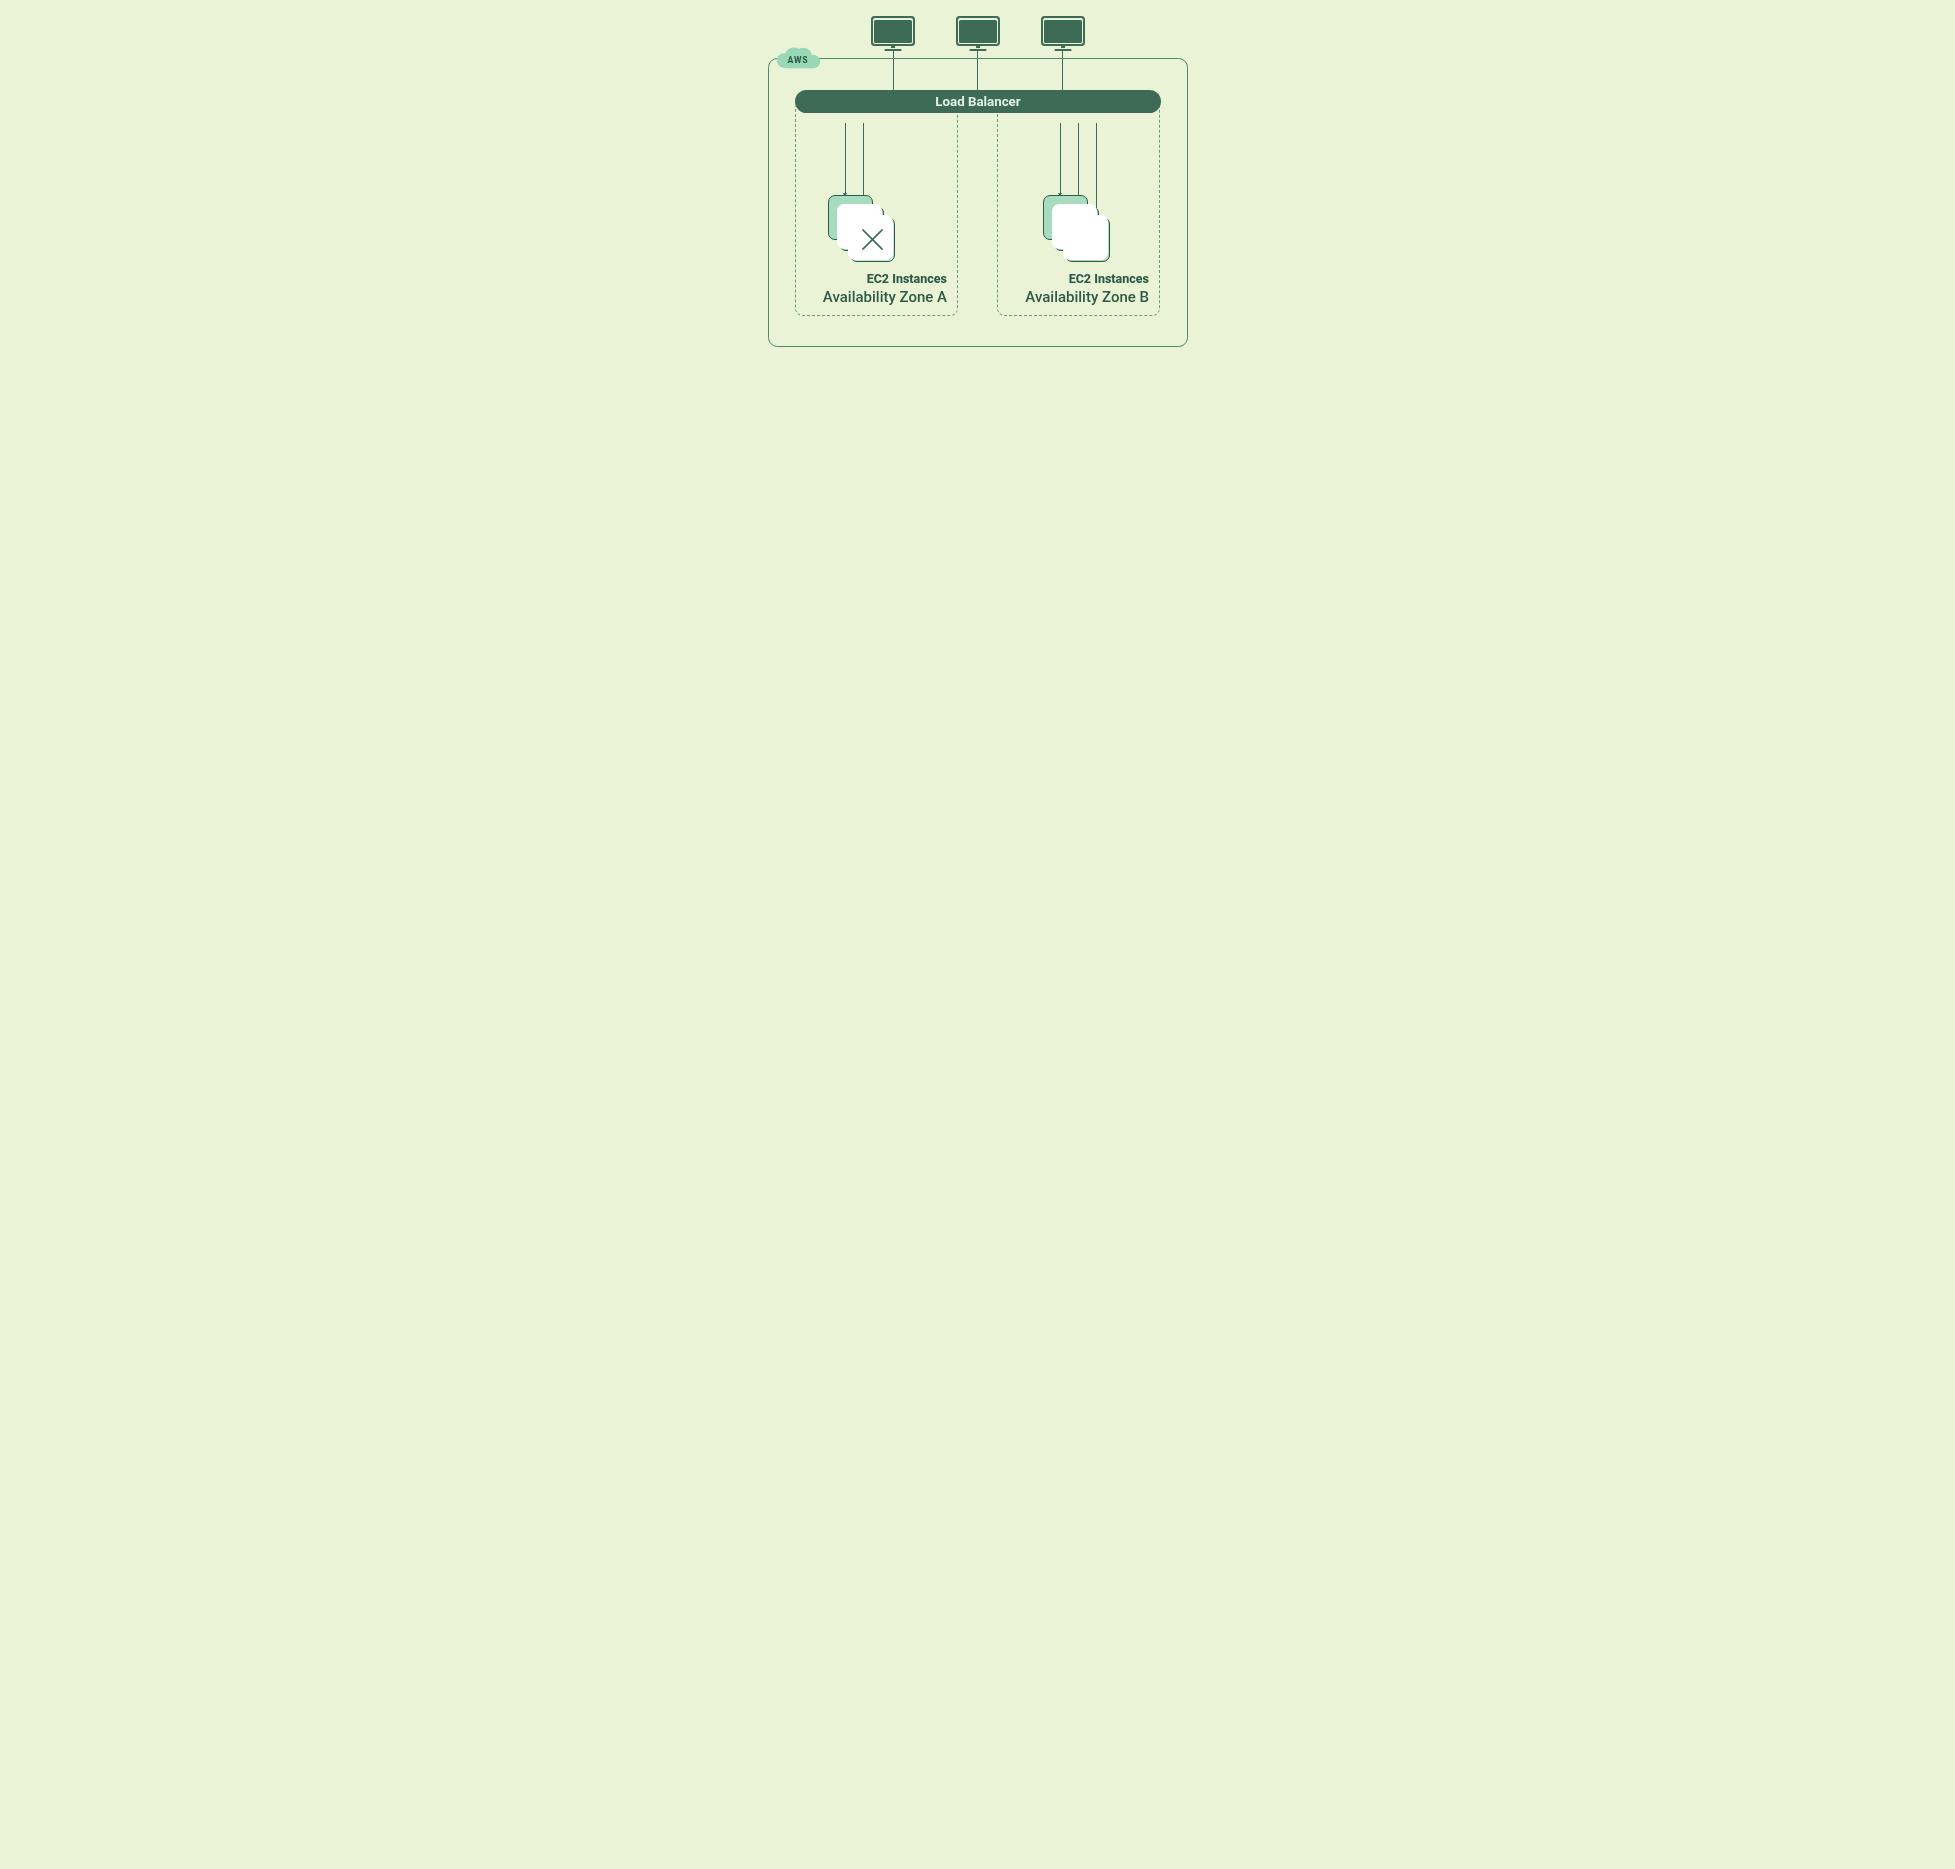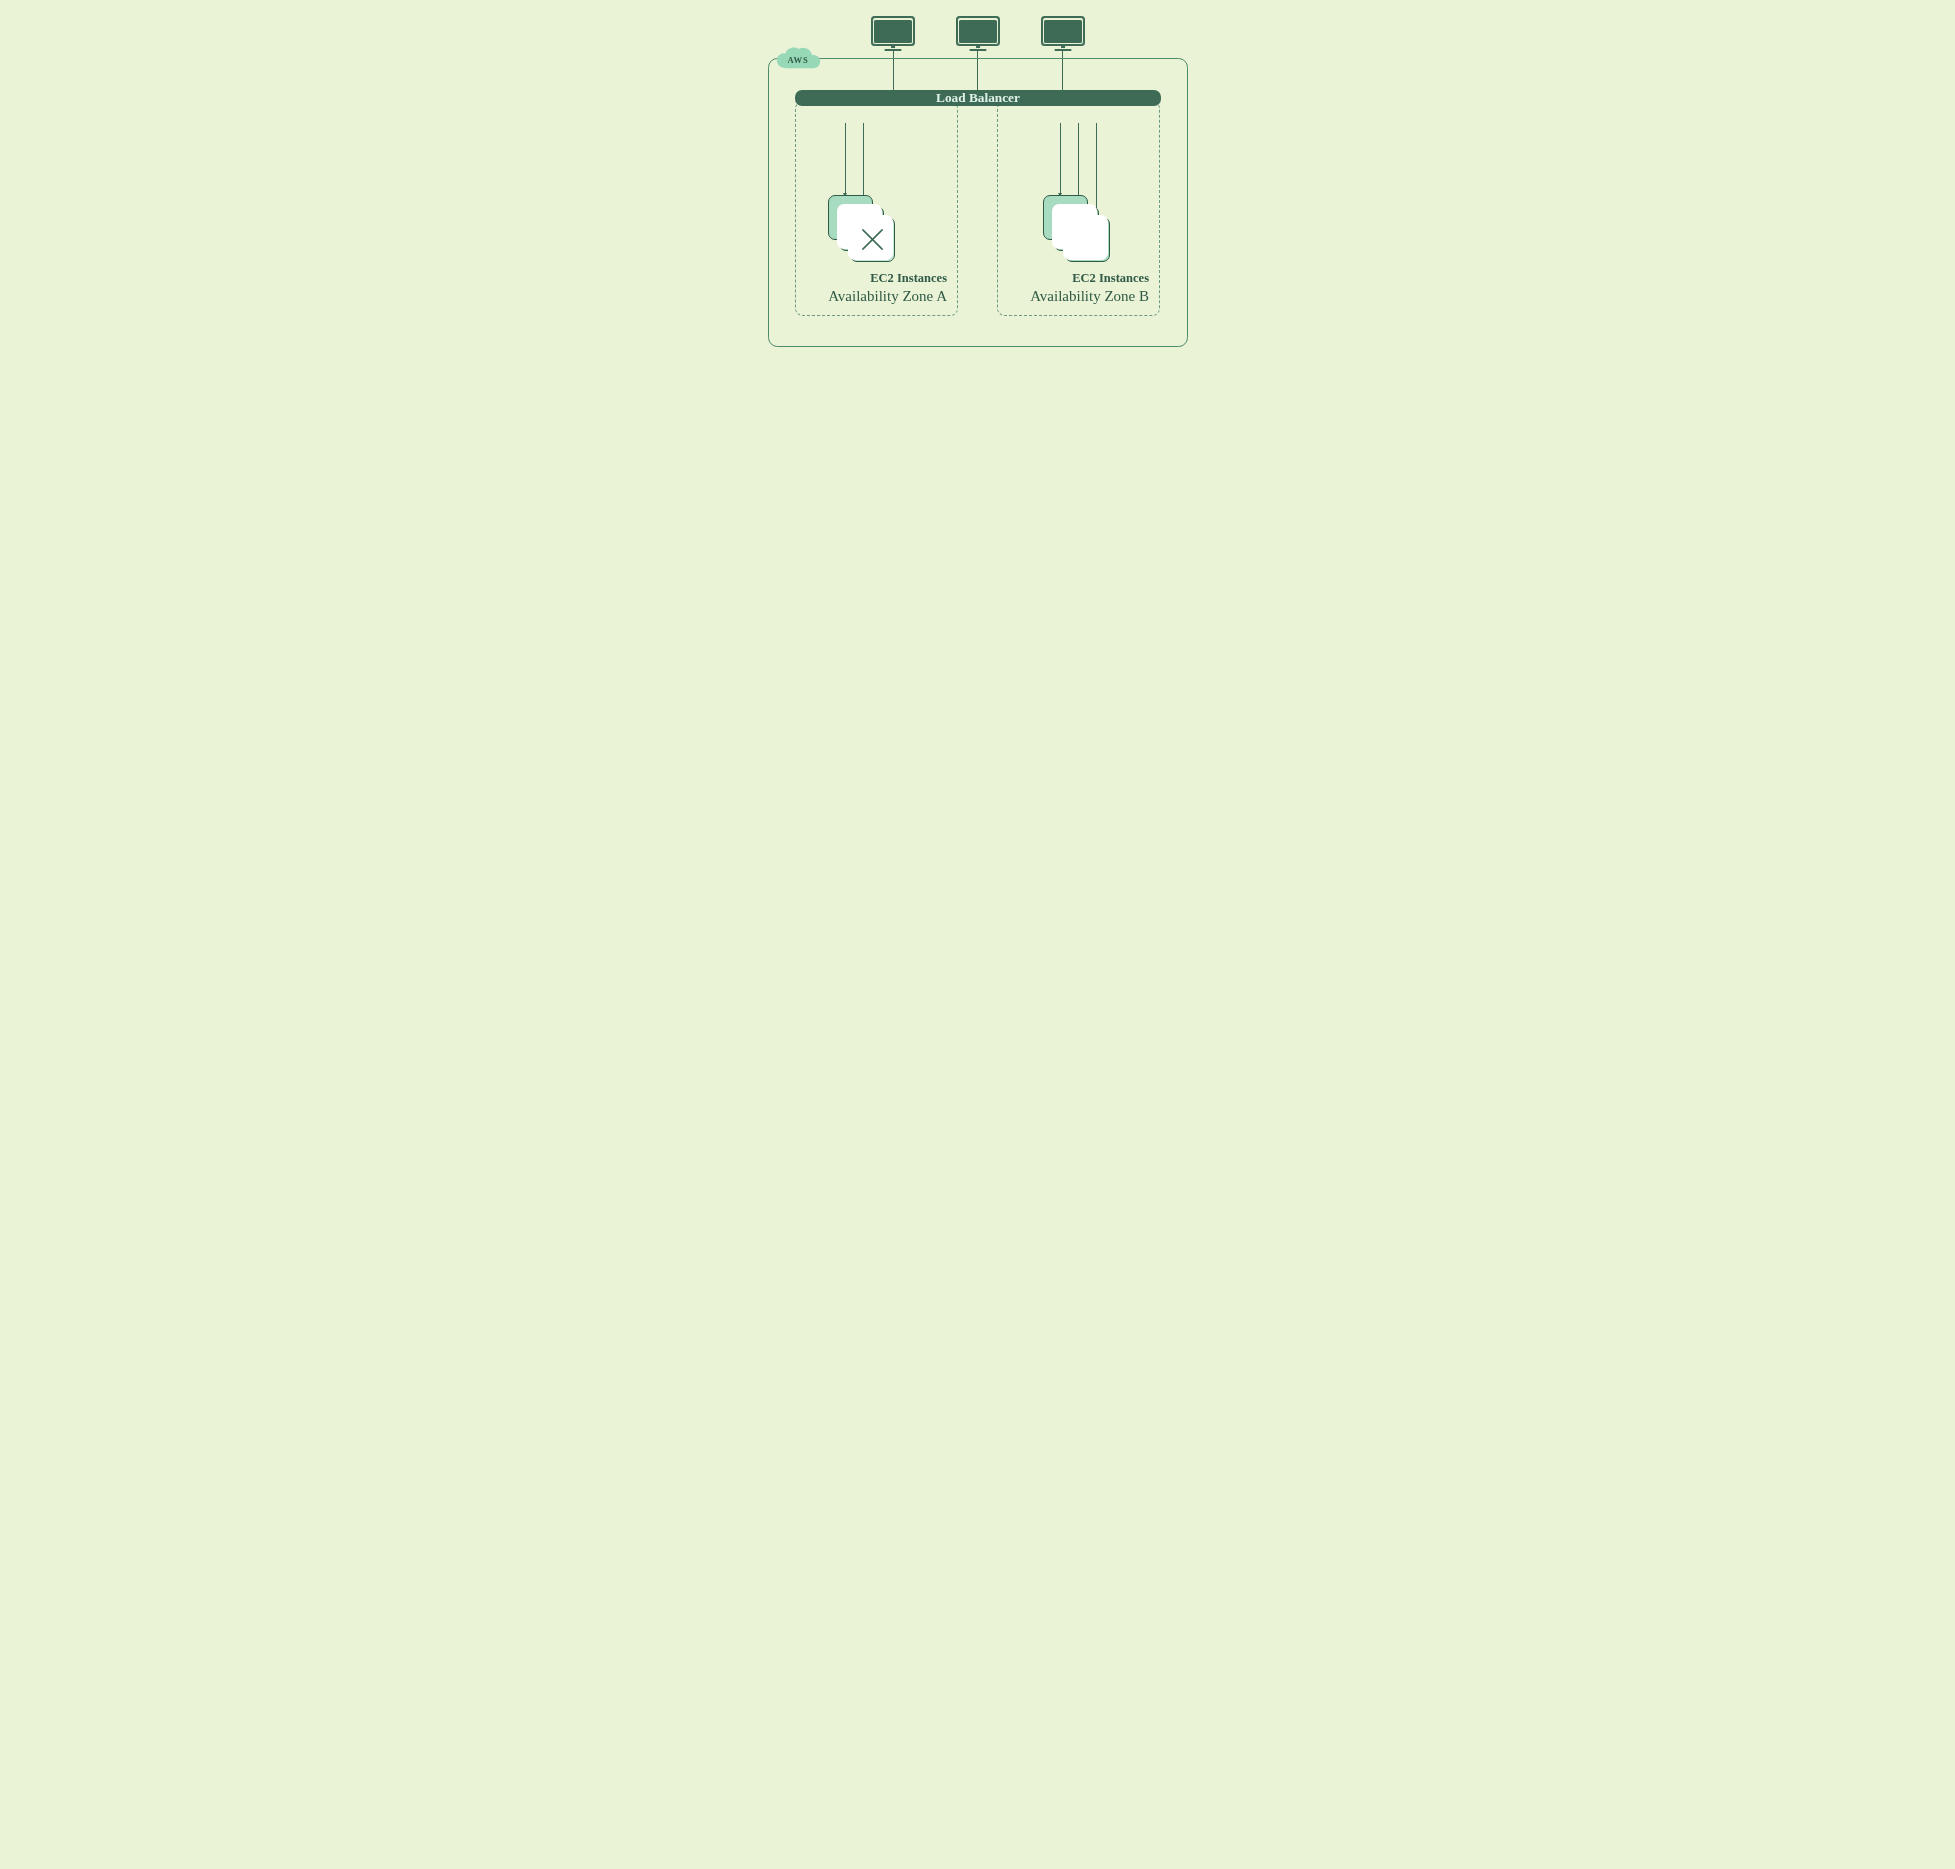--- a/index.html
+++ b/index.html
@@ -19,21 +19,20 @@
     height: 100%;
     background: var(--bg);
     font-family: -apple-system, BlinkMacSystemFont, "Segoe UI", Roboto, sans-serif;
   }
   .canvas {
     position: relative;
     width: 467px;
     height: 374px;
     margin: 0 auto;
     background: var(--bg);
-    font-family: Liberation Serif, serif;
   }
 
   
   .monitor {
     position: absolute;
     width: 42px;
     height: 28px;
     border: 0.8px solid var(--dark-green);
     border-radius: 3.1px;
     background: var(--dark-green);
@@ -108,23 +107,23 @@
     letter-spacing: 0.8px;
     padding-top: 2.3px;
   }
 
   
   .lb-bar {
     position: absolute;
     left: 51px;
     top: 90px;
     width: 366px;
-    height: 16px;
-    background: var(--dark-green);
-    border-radius: 7px;
+    height: 23px;
+    background: var(--dark-green);
+    border-radius: 13px;
     display: flex;
     align-items: center;
     justify-content: center;
     color: #dff1e8;
     font-size: 13.3px;
     font-weight: 700;
     z-index: 15;
   }
 
   

